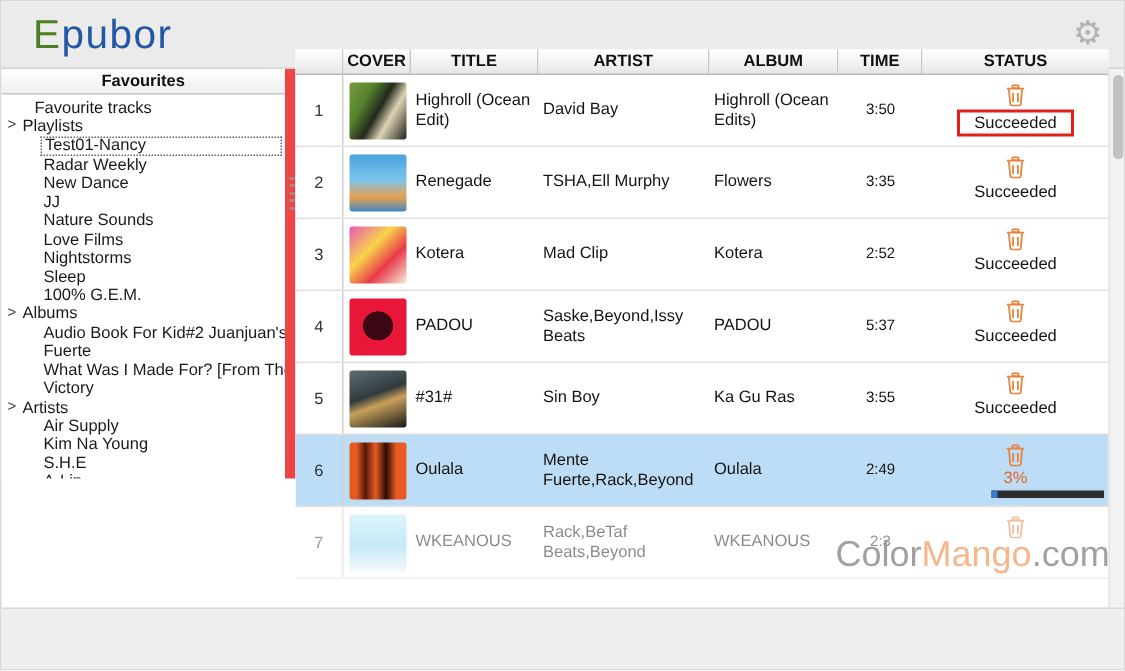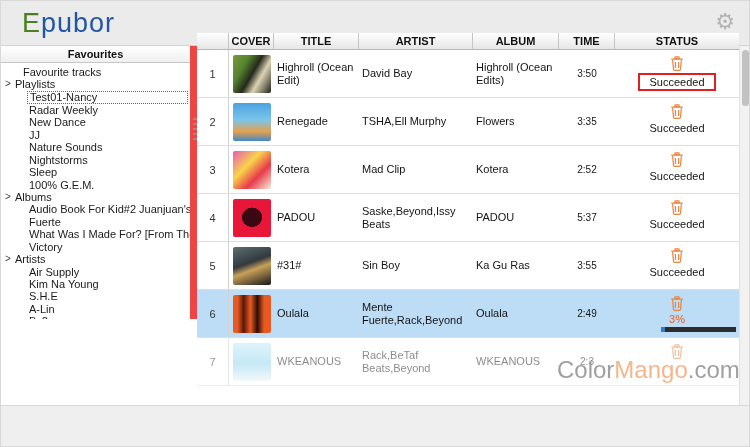--- a/index.html
+++ b/index.html
@@ -69,20 +69,21 @@
   <div class="sidebar">
     <div class="sb-header">Favourites</div>
     <div class="sb-list">
       <div class="s-item top">Favourite tracks</div>
       <div class="s-item group"><span class="arrow">&gt;</span><span>Playlists</span></div>
       <div class="s-item selected">Test01-Nancy</div>
       <div class="s-item child">Radar Weekly</div>
       <div class="s-item child">New Dance</div>
       <div class="s-item child">JJ</div>
       <div class="s-item child">Nature Sounds</div>
+      <div class="s-item child">Love Films</div>
       <div class="s-item child">Nightstorms</div>
       <div class="s-item child">Sleep</div>
       <div class="s-item child">100% G.E.M.</div>
       <div class="s-item group"><span class="arrow">&gt;</span><span>Albums</span></div>
       <div class="s-item child">Audio Book For Kid#2 Juanjuan's Gr...</div>
       <div class="s-item child">Fuerte</div>
       <div class="s-item child">What Was I Made For? [From The M...</div>
       <div class="s-item child">Victory</div>
       <div class="s-item group"><span class="arrow">&gt;</span><span>Artists</span></div>
       <div class="s-item child">Air Supply</div>

